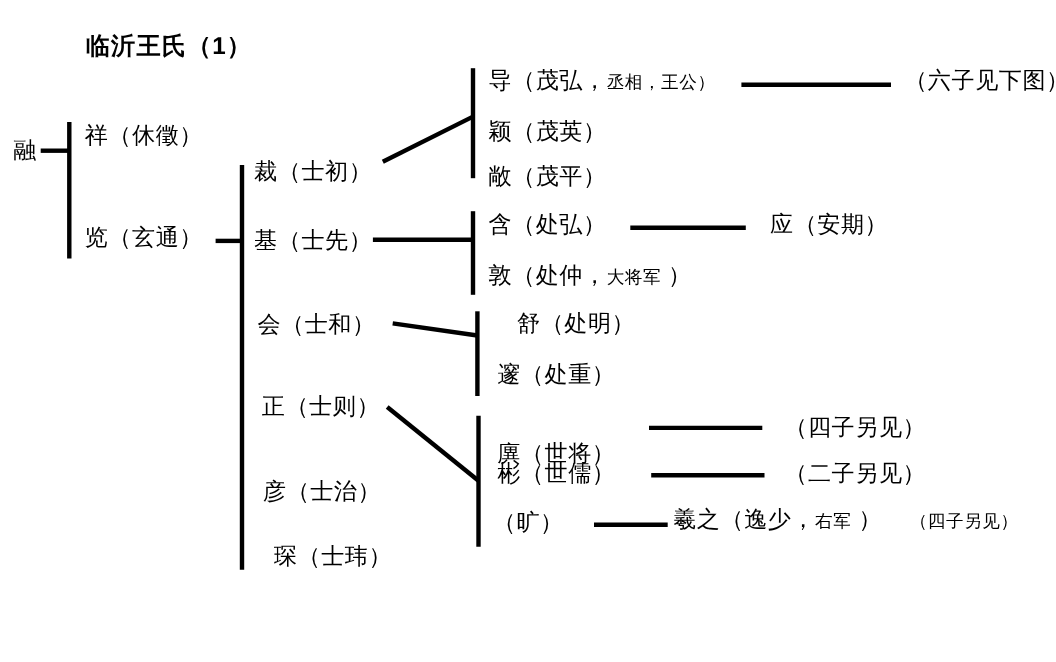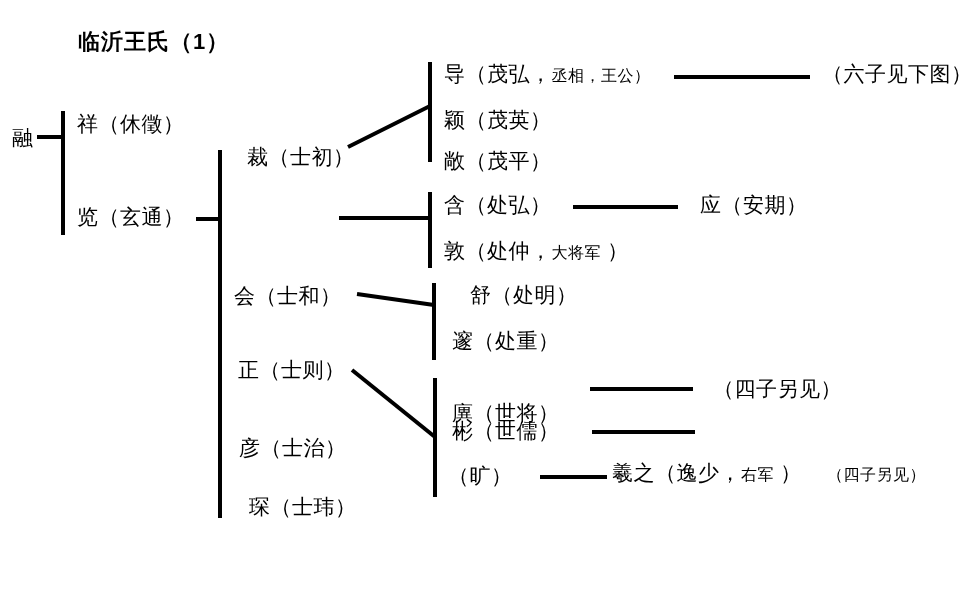--- a/index.html
+++ b/index.html
@@ -60,21 +60,22 @@
     <line x1="352" y1="370" x2="435" y2="437"></line>
   </svg>
 
   <div class="title" style="left:44px; top:27px;">临沂王氏（1）</div>
 
   <div class="node" style="left:12px;  top:126px;">融</div>
 
   <div class="node" style="left:77px;  top:112px;">祥（休徵）</div>
   <div class="node" style="left:77px;  top:205px;">览（玄通）</div>
 
-  <div class="node" style="left:231px; top:145px;margin-left:16px;">裁（士初）</div>
+  <div class="node" style="left:231px; top:145px;">裁（士初）</div>
+  <div class="node" style="left:231px; top:207px;">基（士先）</div>
   <div class="node" style="left:238px; top:358px;">正（士则）</div>
   <div class="node" style="left:234px; top:284px;">会（士和）</div>
   <div class="node" style="left:239px; top:436px;">彦（士治）</div>
   <div class="node" style="left:249px; top:495px;">琛（士玮）</div>
 
   <div class="node" style="left:444px; top:62px;text-align:right;">
     <span>导（茂弘，</span><span class="sm">丞相，王公）</span><span></span>
   </div>
   <div class="node" style="left:822px; top:62px;">（六子见下图）</div>
   <div class="node" style="left:444px; top:108px;">颖（茂英）</div>
@@ -85,19 +86,20 @@
   <div class="node" style="left:444px; top:239px;">
     <span>敦（处仲，</span><span class="sm">大将军</span>&nbsp;<span>）</span>
   </div>
 
   <div class="node" style="left:452px; top:283px;margin-left:18px;">舒（处明）</div>
   <div class="node" style="left:452px; top:329px;">邃（处重）</div>
 
   <div class="node" style="left:452px; top:377px;margin-top:24px;">廙（世将）</div>
   <div class="node" style="left:713px; top:377px;">（四子另见）</div>
   <div class="node" style="left:452px; top:419px;">彬（世儒）</div>
+  <div class="node" style="left:713px; top:419px;">（二子另见）</div>
   <div class="node" style="left:448px; top:464px;">（旷）</div>
   <div class="node" style="left:612px; top:461px;">
     <span>羲之（逸少，</span><span class="sm">右军</span>&nbsp;<span>）</span>
   </div>
   <div class="node small" style="left:827px; top:466px;">（四子另见）</div>
 
 </div>
 
 </body></html>

